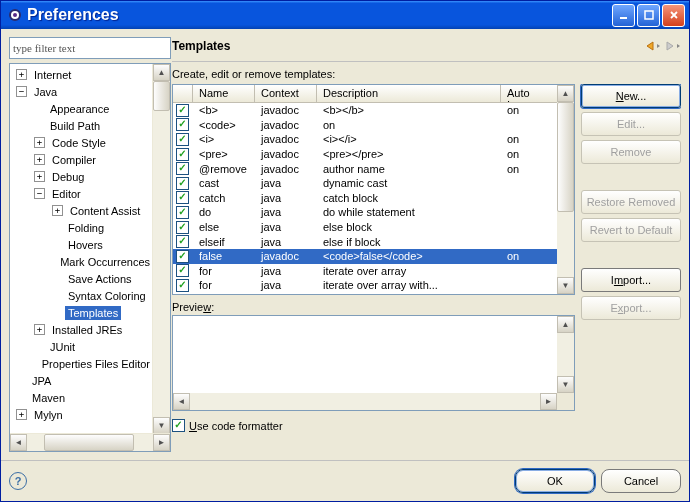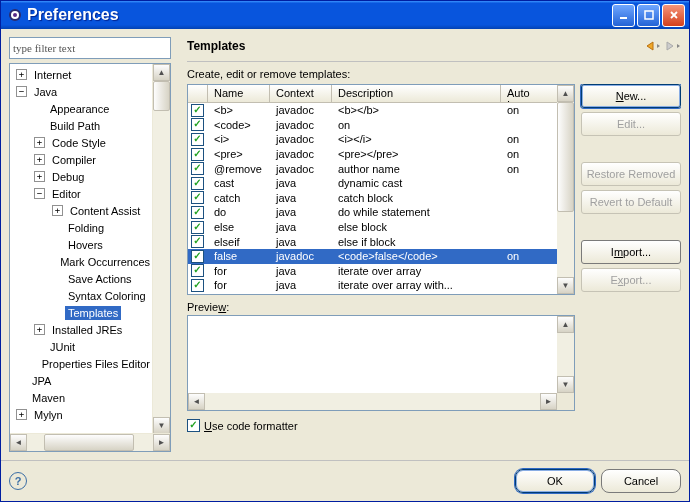--- a/index.html
+++ b/index.html
@@ -5,21 +5,21 @@
   html, body { margin: 0; padding: 0; font-family: Tahoma, sans-serif; font-size: 11px; }
   .window { width: 690px; height: 502px; border: 1px solid #001ea0; background: #ece9d8; display: flex; flex-direction: column; box-sizing: border-box; position: relative; }
   .titlebar { height: 28px; background: linear-gradient(to bottom, #3a93ff 0%, #0855dd 8%, #0855dd 85%, #0342b3 100%); display: flex; align-items: center; padding: 0 4px 0 6px; color: white; }
   .titlebar-icon { width: 16px; height: 16px; margin-right: 4px; }
   .titlebar-title { flex: 1; font-weight: bold; font-size: 16px; text-shadow: 1px 1px 1px #00228f; }
   .title-btn { width: 21px; height: 21px; margin-left: 2px; border: 1px solid #fff; border-radius: 3px; display:flex; align-items:center; justify-content:center; font-family: Arial; font-weight:bold; color:white; }
   .title-btn.min, .title-btn.max { background: linear-gradient(to bottom, #70a7ff, #2463d6); }
   .title-btn.close { background: linear-gradient(to bottom, #f5957b, #d4401c); }
   .title-btn svg { display:block; }
 
-  .body-area { flex: 1; display: flex; padding: 8px; gap: 16px; overflow:hidden; }
+  .body-area { flex: 1; display: flex; padding: 8px; gap: 1px; overflow:hidden; }
   .left-panel { width: 162px; display: flex; flex-direction: column; }
   .filter-input { height: 18px; border: 1px solid #7f9db9; font-size: 11px; padding: 1px 3px; font-family: Tahoma; color:#555; }
   .tree-wrap { flex: 1; margin-top: 4px; border: 1px solid #7f9db9; background: #fff; position: relative; overflow:hidden; }
   .tree-scroll { position: absolute; right:0; top:0; bottom:17px; width:17px; background:#f1efe2; border-left:1px solid #ece9d8; }
   .tree-hscroll { position:absolute; left:0; right:0; bottom:0; height:17px; background:#f1efe2; border-top:1px solid #ece9d8; display:flex; }
   .scroll-btn { width:17px; height:17px; background:linear-gradient(to bottom,#fdfdfd,#d7d3c5); border:1px solid #c2beb1; box-sizing:border-box; display:flex;align-items:center;justify-content:center; font-size:8px;color:#505050;}
   .scroll-track { flex:1; }
   .scroll-thumb-v { margin:17px 0; height:30px; background:linear-gradient(to right,#fdfdfd,#d7d3c5); border:1px solid #c2beb1; box-sizing:border-box; border-radius:2px;}
   .scroll-thumb-h { margin:0 17px; width:90px; height:100%; background:linear-gradient(to bottom,#fdfdfd,#d7d3c5); border:1px solid #c2beb1; box-sizing:border-box; border-radius:2px;}
   .tree { padding: 2px 0; position:absolute; left:0; top:0; right:17px; bottom:17px; overflow:hidden;}
@@ -392,20 +392,23 @@
           </div>
         </div>
 
         <div class="btn-col">
           <div class="push-btn focus">
               <span><u>N</u>ew...</span>
             </div>
           <div class="push-btn disabled">
               <span>Edit...</span>
             </div>
+          <div class="push-btn disabled">
+              <span>Remove</span>
+            </div>
           <div class="btn-gap"></div>
           <div class="push-btn disabled">
               <span>Restore Removed</span>
             </div>
           <div class="push-btn disabled">
               <span>Revert to Default</span>
             </div>
           <div class="btn-gap"></div>
           <div class="push-btn">
               <span>I<u>m</u>port...</span>

